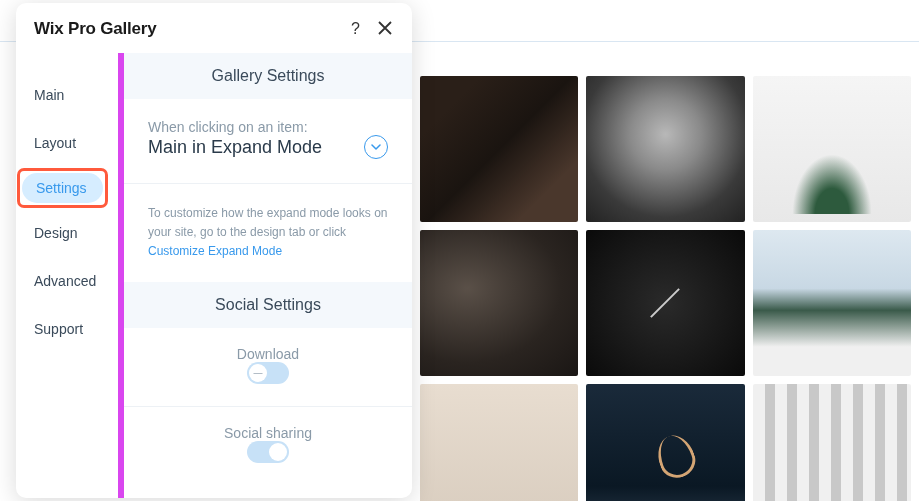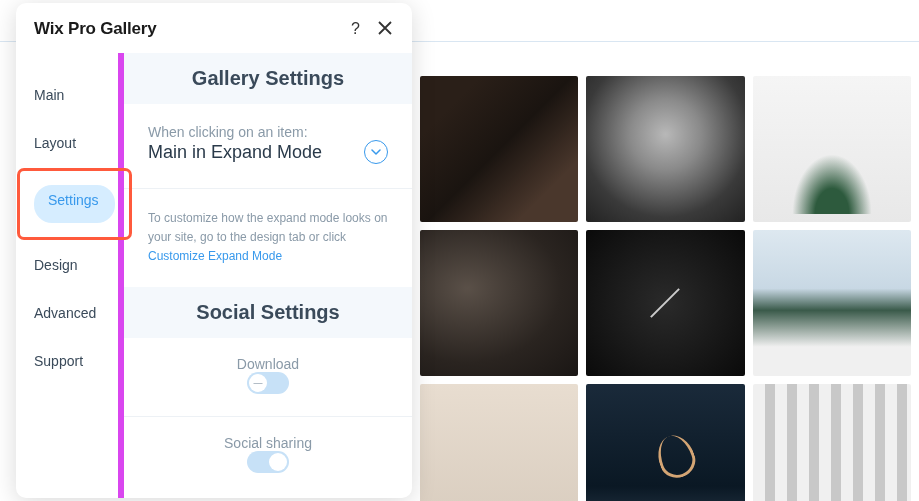--- a/index.html
+++ b/index.html
@@ -28,25 +28,25 @@
 .panel-title { font-size: 17px; font-weight: 600; color: #1a1a1a; letter-spacing: -0.2px; }
 .panel-header-actions { display: flex; align-items: center; gap: 18px; }
 .help-icon, .close-icon { cursor: pointer; color: #333; font-size: 16px; line-height: 1; }
 .close-icon svg { width: 14px; height: 14px; }
 
 .panel-body { flex: 1; display: flex; min-height: 0; }
 
 .sidebar { width: 108px; border-right: 6px solid #d946ef; padding-top: 22px; }
 .sidebar-item { padding: 10px 14px 10px 18px; font-size: 14px; color: #3a4a5a; cursor: pointer; border-radius: 18px; margin: 2px 0 10px 0; display: inline-block; }
 .settings-highlight { position: relative; display: inline-block; margin: 2px 0 10px 6px; }
-.settings-highlight .sidebar-item { background: #d6edff; color: #3899ec; margin: 12px; padding: 7px 16px 15px 14px; border-radius: 18px; }
+.settings-highlight .sidebar-item { background: #d6edff; color: #3899ec; margin: 0; padding: 7px 16px 7px 14px; border-radius: 18px; }
 .settings-highlight::before { content:''; position:absolute; inset:-5px; border: 3px solid #ff5a3c; border-radius: 7px; }
 
 .content { flex: 1; overflow-y: auto; }
-.section-header { background: #f4f8fc; text-align: center; padding: 14px 0; font-size: 20px; color: #3a4a5a; font-weight: 700; }
+.section-header { background: #f4f8fc; text-align: center; padding: 14px 0; font-size: 16px; color: #3a4a5a; font-weight: 400; }
 .section-body { padding: 20px 24px; }
 .field-label { font-size: 14px; color: #8a9aa8; margin-bottom: 0; }
 .dropdown { display: flex; align-items: center; justify-content: space-between; cursor: pointer; }
 .dropdown-value { font-size: 18px; color: #2a3a4a; font-weight: 400; }
 .chevron-circle { width: 24px; height: 24px; border: 1.5px solid #3899ec; border-radius: 50%; display: flex; align-items: center; justify-content: center; }
 .chevron-circle svg { width: 10px; height: 6px; }
 
 .divider { height: 1px; background: #edf1f5; margin: 4px 0 0 0; }
 
 .hint-block { padding: 20px 24px; font-size: 12px; color: #8a9aa8; line-height: 1.6; }

